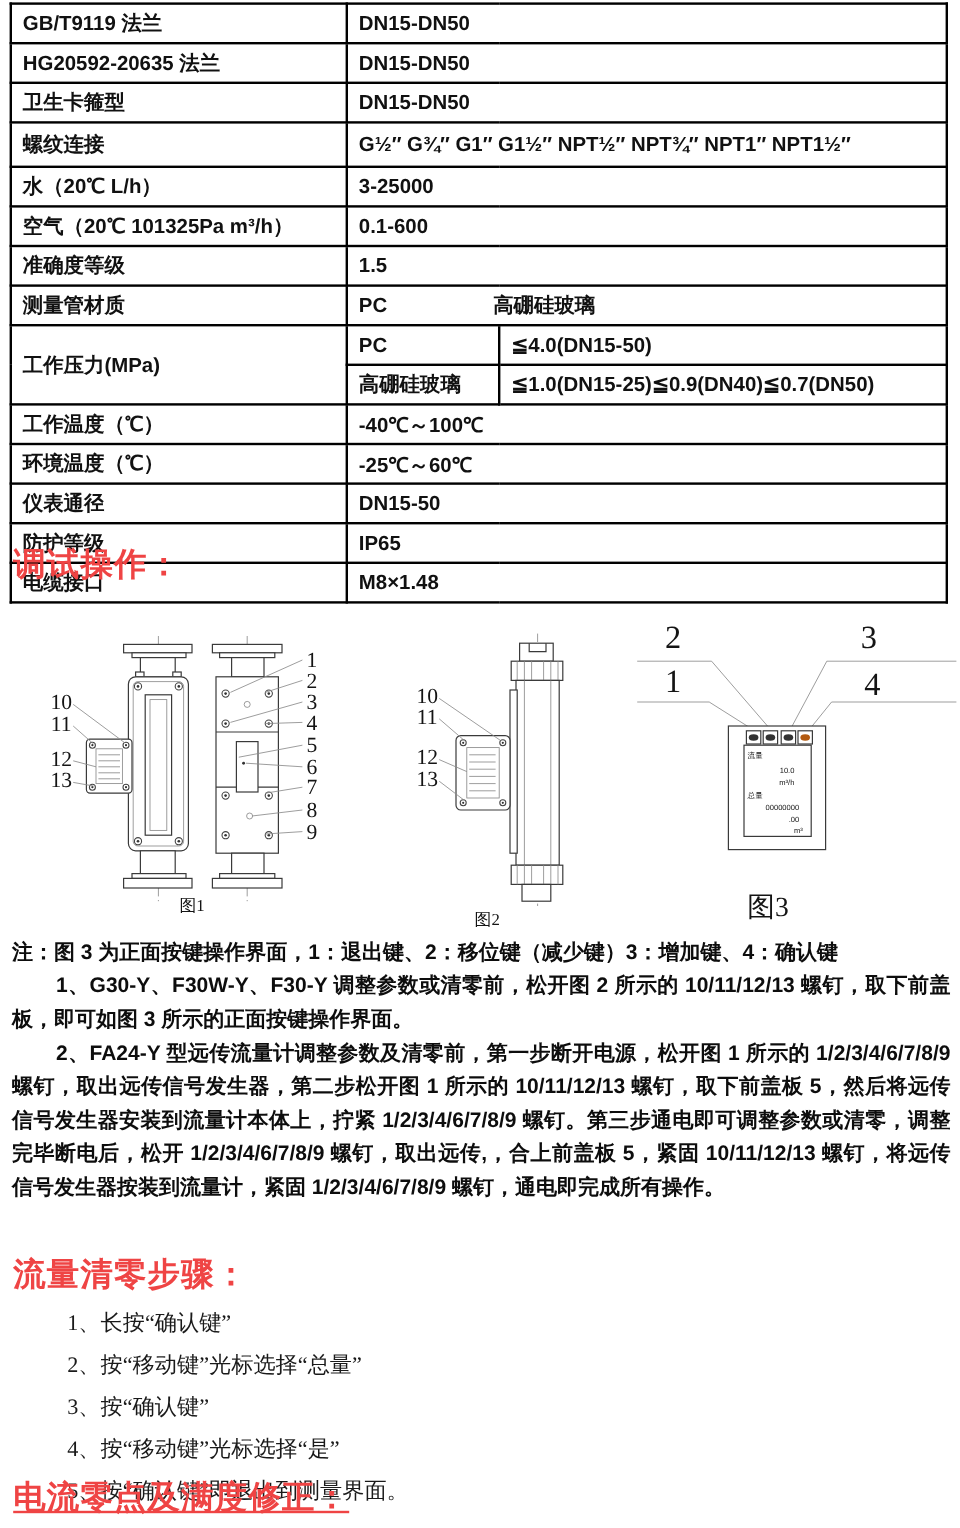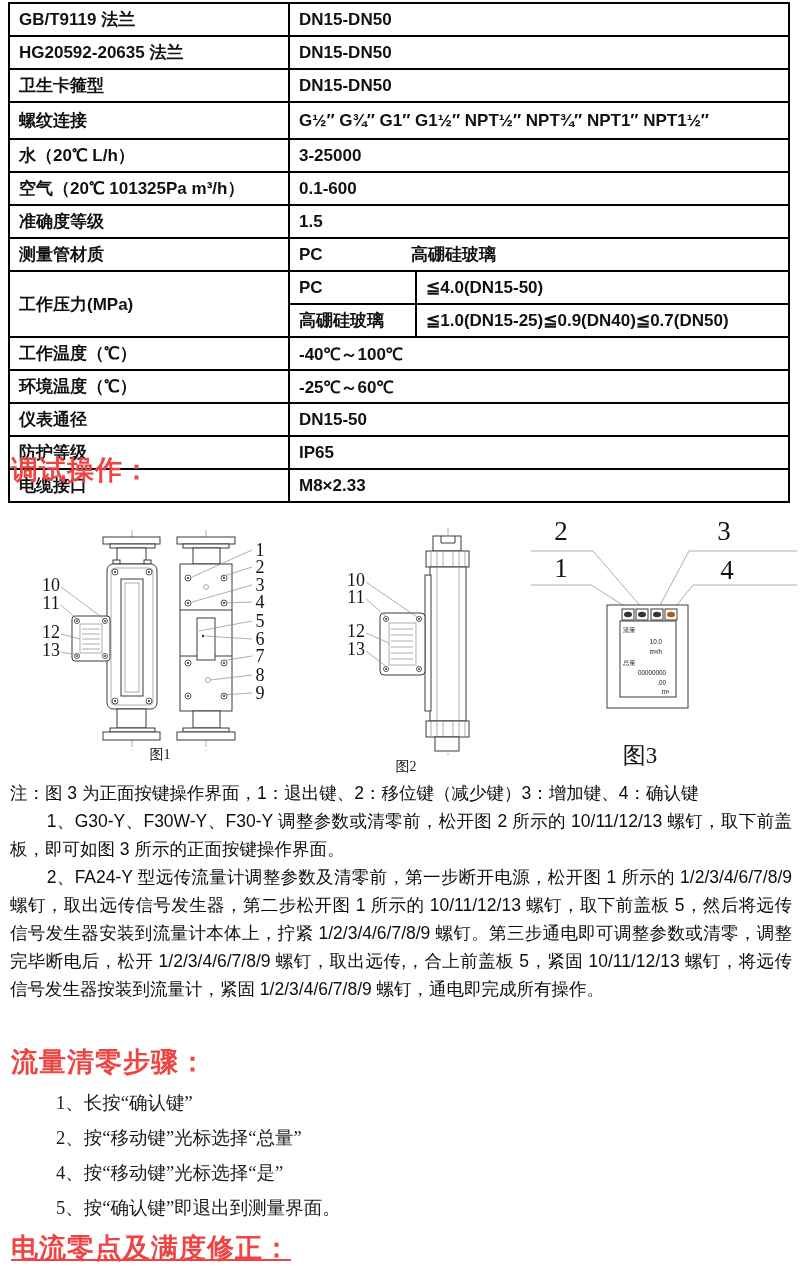--- a/index.html
+++ b/index.html
@@ -33,21 +33,21 @@
   #figs .cap{font:14px "Liberation Serif","DejaVu Serif",serif;}
   #figs .cap3{font:23px "Liberation Serif","DejaVu Serif",serif;}
   #figs .disp{font:6.3px "Liberation Sans",sans-serif;}
 
   
   #watermark{position:absolute;left:24px;top:592px;width:776px;font-size:61px;line-height:66px;
              font-family:"DejaVu Serif","Liberation Serif",serif;color:rgba(225,64,54,0.5);
              white-space:nowrap;z-index:5;pointer-events:none;}
 
   
-  #notes{position:absolute;left:10px;top:779px;width:782px;font-size:17.5px;font-weight:400;
+  #notes{position:absolute;left:10px;top:779px;width:782px;font-size:17.5px;font-weight:700;
          line-height:28px;text-align:justify;color:#0d0d0d;}
   #notes p{margin:0;}
   #notes p.ind{text-indent:2.1em;}
 
   
   #steps{position:absolute;left:56px;top:1086px;width:700px;
          font-family:"Liberation Serif","DejaVu Serif",serif;font-size:18.5px;color:#1a1a1a;}
   #steps .step{height:35px;line-height:35px;}
 </style>
 </head>
@@ -111,21 +111,21 @@
     <tr>
       <td class="c1">仪表通径</td>
       <td colspan="2">DN15-50</td>
     </tr>
     <tr>
       <td class="c1">防护等级</td>
       <td colspan="2">IP65</td>
     </tr>
     <tr>
       <td class="c1">电缆接口</td>
-      <td colspan="2">M8×2.33</td>
+      <td colspan="2">M8×1.48</td>
     </tr>
   </tbody>
     </table>
 
   <div class="h1" style="top:452px;">调试操作：</div>
 
   <svg id="figs" viewBox="0 0 800 285" xmlns="http://www.w3.org/2000/svg">
 
     <g>
       <line class="cl" x1="132" y1="27" x2="132" y2="248"></line>
@@ -329,19 +329,20 @@
     <p>注：图 3 为正面按键操作界面，1：退出键、2：移位键（减少键）3：增加键、4：确认键</p>
     <p class="ind">1、G30-Y、F30W-Y、F30-Y 调整参数或清零前，松开图 2 所示的 10/11/12/13 螺钉，取下前盖板，即可如图 3 所示的正面按键操作界面。</p>
     <p class="ind">2、FA24-Y 型远传流量计调整参数及清零前，第一步断开电源，松开图 1 所示的 1/2/3/4/6/7/8/9 螺钉，取出远传信号发生器，第二步松开图 1 所示的 10/11/12/13 螺钉，取下前盖板 5，然后将远传信号发生器安装到流量计本体上，拧紧 1/2/3/4/6/7/8/9 螺钉。第三步通电即可调整参数或清零，调整完毕断电后，松开 1/2/3/4/6/7/8/9 螺钉，取出远传,，合上前盖板 5，紧固 10/11/12/13 螺钉，将远传信号发生器按装到流量计，紧固 1/2/3/4/6/7/8/9 螺钉，通电即完成所有操作。</p>
   </div>
 
   <div class="h1" style="top:1044px;">流量清零步骤：</div>
 
   <div id="steps">
     <div class="step">1、长按“确认键”</div>
     <div class="step">2、按“移动键”光标选择“总量”</div>
+    <div class="step">3、按“确认键”</div>
     <div class="step">4、按“移动键”光标选择“是”</div>
     <div class="step">5、按“确认键”即退出到测量界面。</div>
   </div>
 
   <div class="h1" style="top:1230px;text-decoration:underline;">电流零点及满度修正：</div>
 
 </div>
 
 </body></html>

